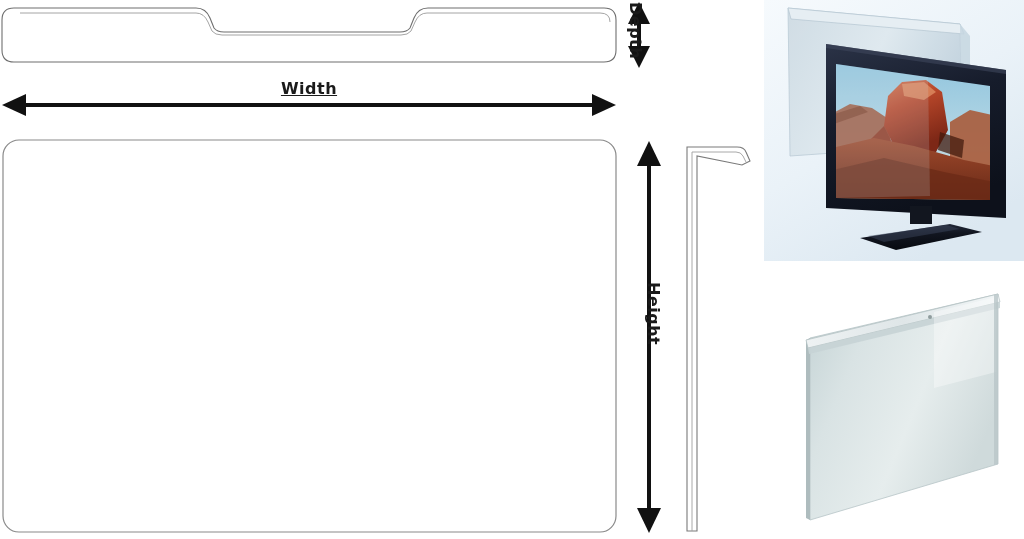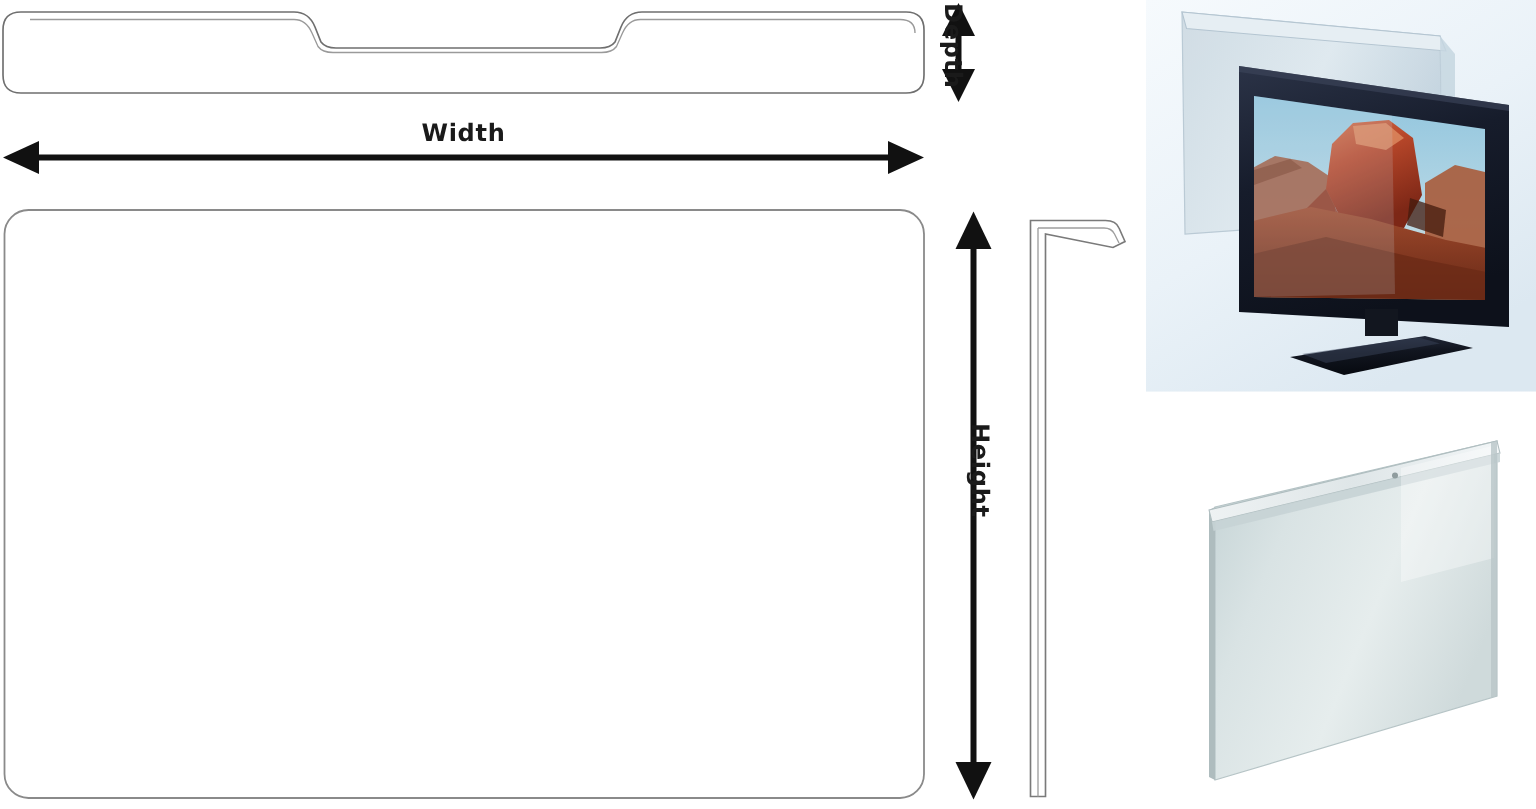--- a/index.html
+++ b/index.html
@@ -34,20 +34,21 @@
     color: #1a1a1a;
     letter-spacing: 0.5px;
     white-space: nowrap;
     font-family: "DejaVu Sans", "Liberation Sans", sans-serif;
   }
   #label-width {
     left: 0; top: 79px;
     width: 618px;
     text-align: center;
     font-size: 16px;
+    text-decoration: underline;
   }
   #label-depth {
     left: 645px; top: 2px;
     font-size: 16px;
     transform: rotate(90deg);
     transform-origin: left top;
     
   }
   #label-height {
     left: 663px; top: 282px;

